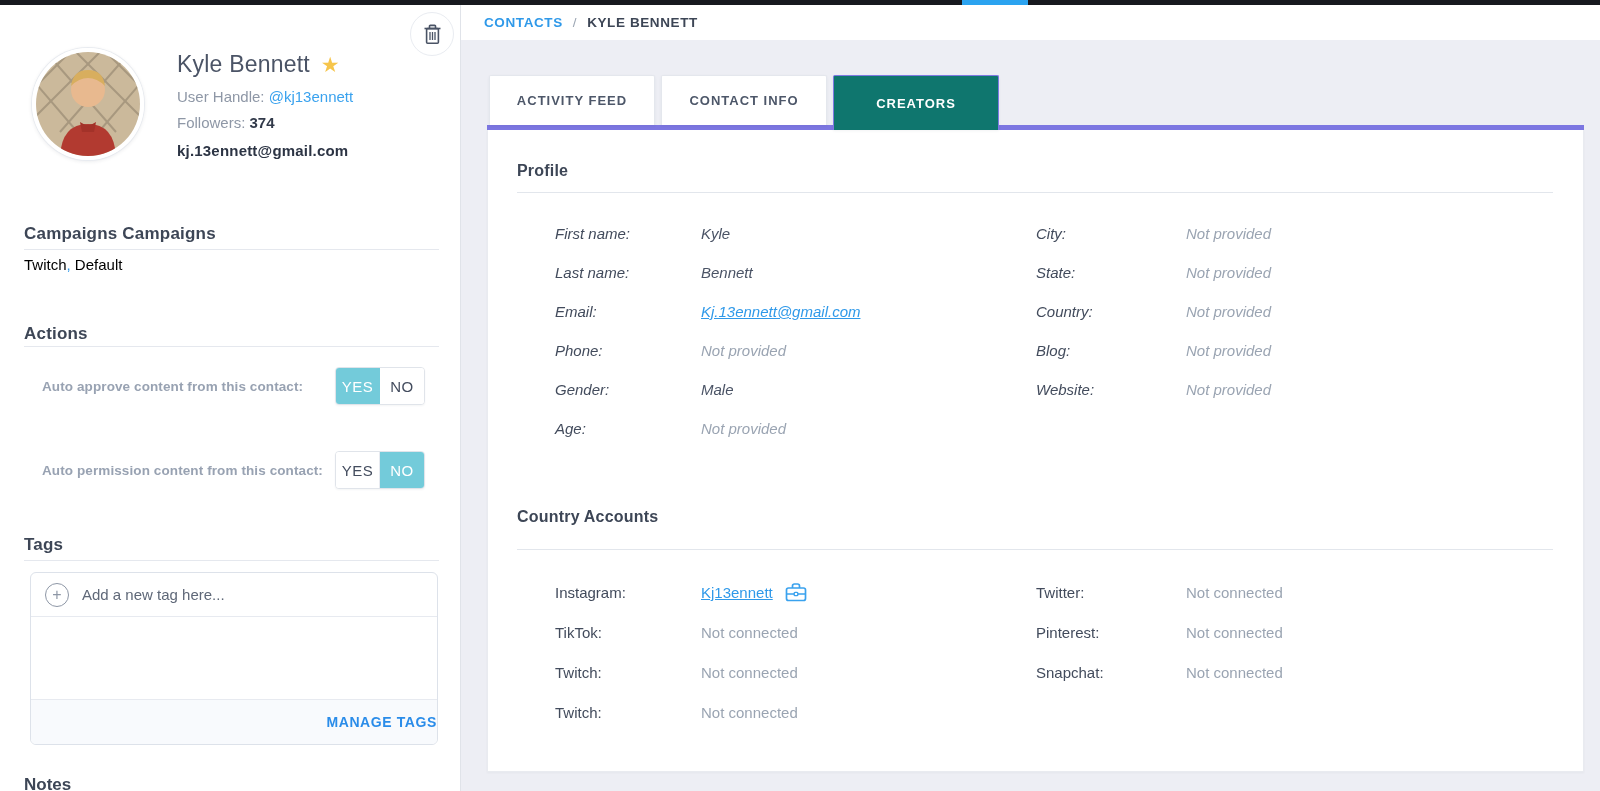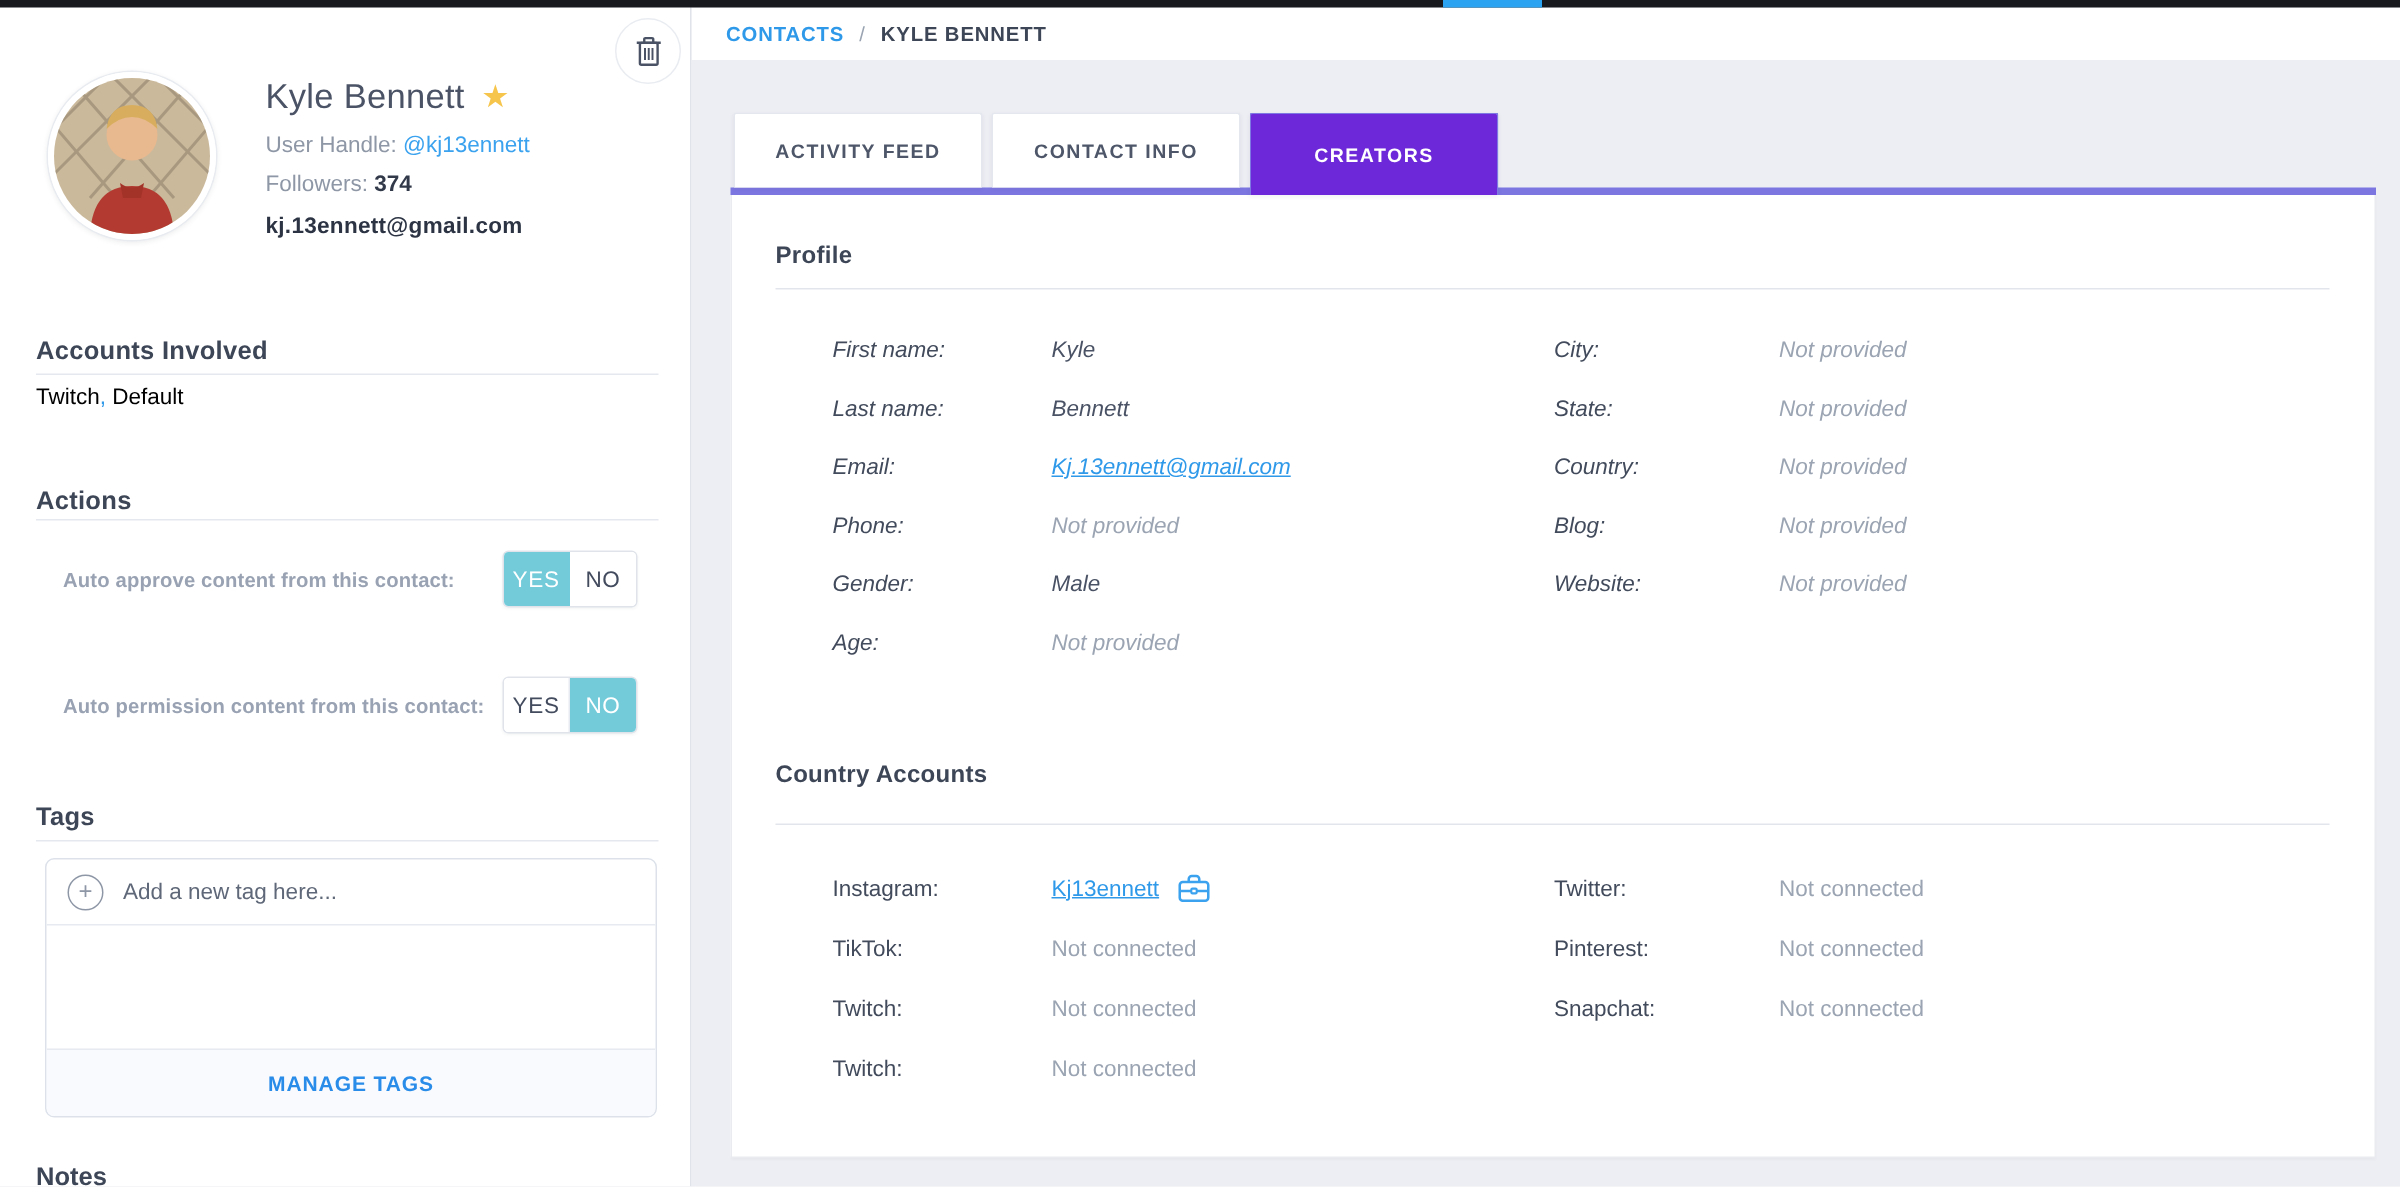--- a/index.html
+++ b/index.html
@@ -39,34 +39,34 @@
   .toggle-opt.on { background:#73cbda; color:#fff; }
   .toggle-opt:first-child { border-right:1px solid #e7eaf0; }
   .toggle-opt.on:first-child { border-right:1px solid #73cbda; }
 
   .tag-card { position:absolute; left:30px; top:572px; width:408px; height:173px; background:#fff; border:1px solid #dde2ea; border-radius:6px; display:flex; flex-direction:column; overflow:hidden; }
   .tag-add-row { height:44px; display:flex; align-items:center; padding-left:14px; border-bottom:1px solid #e7eaf0; }
   .plus-circle { width:24px; height:24px; border-radius:50%; border:1.5px solid #8e97a6; color:#8e97a6; font-size:16px; line-height:21px; text-align:center; cursor:pointer; flex:none; }
   .tag-input { flex:1; border:none; outline:none; margin-left:13px; font-size:15px; font-family:inherit; color:#434c5e; background:transparent; }
   .tag-input::placeholder { color:#5f6878; opacity:1; }
   .tag-empty { flex:1; }
-  .tag-footer { height:45px; background:#f8fafd; border-top:1px solid #e7eaf0; display:flex; align-items:center; justify-content:center; cursor:pointer; }
+  .tag-footer { height:45px; background:#f8fafd; border-top:1px solid #e7eaf0; display:flex; align-items:center; justify-content:flex-end; cursor:pointer; }
   .manage-tags-label { font-size:14px; font-weight:700; color:#2a8ce9; letter-spacing:.6px; }
   .notes-heading { position:absolute; left:24px; top:775px; font-size:17px; font-weight:700; color:#3d4656; }
 
   
   .breadcrumb-bar { position:absolute; left:461px; right:0; top:5px; height:35px; background:#fff; display:flex; align-items:center; padding-left:23px; z-index:5; }
   .crumb { font-size:13.5px; font-weight:700; letter-spacing:.6px; }
   .crumb-root { color:#2f99e9; text-decoration:none; cursor:pointer; }
   .crumb-sep { color:#9aa4b2; margin:0 10px; font-weight:400; }
   .crumb-current { color:#3d4656; }
 
   .tabs-row { position:absolute; left:489px; top:75px; display:flex; gap:6px; z-index:4; }
   .tab { width:166px; height:50px; display:flex; align-items:center; justify-content:center; font-size:13px; font-weight:700; letter-spacing:1px; color:#4d5769; background:#fff; border:1px solid #e4e7ed; border-bottom:none; border-radius:2px 2px 0 0; box-shadow:0 1px 3px rgba(40,50,70,.06); cursor:pointer; }
-  .tab.active { background:#6d28d9; color:#fff; border-color:#7e79e2; height:55px; }
+  .tab.active { background:#0f766e; color:#fff; border-color:#7e79e2; height:55px; }
   .tab-underline { position:absolute; left:487px; top:125px; width:1097px; height:5px; background:#7c76e1; z-index:3; }
 
   .main-card { position:absolute; left:487px; top:130px; width:1097px; height:642px; background:#fff; border:1px solid #e9ebf0; border-top:none; box-shadow:0 1px 2px rgba(30,40,60,.04); z-index:2; }
   .card-heading { position:absolute; left:29px; font-size:16px; font-weight:700; color:#3d4656; letter-spacing:.2px; }
   .card-hr { position:absolute; left:29px; width:1036px; border-top:1px solid #e2e6ec; }
 
   .rows-col { position:absolute; }
   .field-row { display:flex; align-items:center; }
   .rows-profile .field-row { height:39px;font-style:italic; }
   .rows-social .field-row { height:40px; }
@@ -117,21 +117,21 @@
       <span class="fav-star">★</span>
     </div>
     <div class="meta-line meta-handle">
       <span>User Handle: </span><a href="#">@kj13ennett</a>
     </div>
     <div class="meta-line meta-followers">
       <span>Followers: </span><b>374</b>
     </div>
     <div class="meta-line meta-email">kj.13ennett@gmail.com</div>
 
-    <div class="side-heading" style="top:224px;">Accounts Involved</div>
+    <div class="side-heading" style="top:224px;">Campaigns Campaigns</div>
     <div class="side-hr" style="top:249px;"></div>
     <div class="campaign-links" id="campaign-links"><a class="campaign-link">Twitch</a><span class="campaign-sep">, </span><a class="campaign-link">Default</a></div>
 
     <div class="side-heading" style="top:324px;">Actions</div>
     <div class="side-hr" style="top:346px;"></div>
 
     <div class="action-row" style="top:368px;">
       <span class="action-label">Auto approve content from this contact:</span>
       <span class="toggle-group">
           <button class="toggle-opt on">YES</button>

